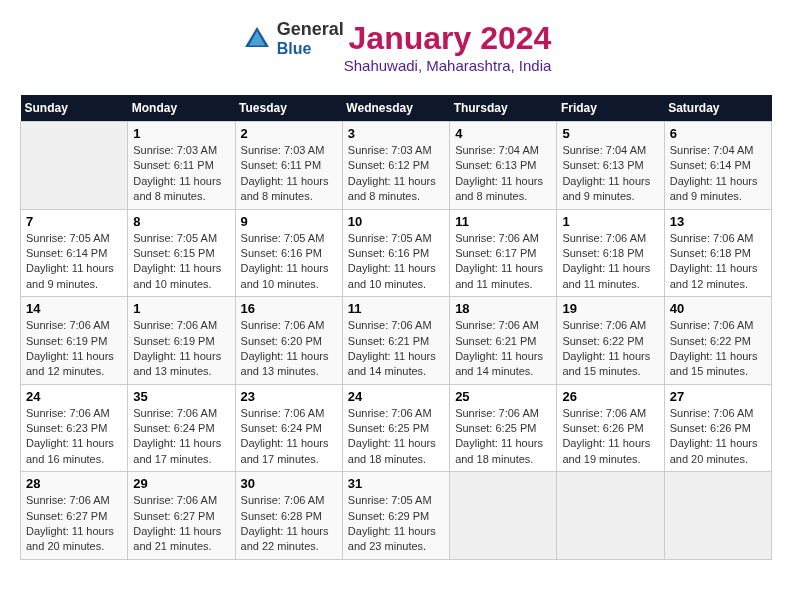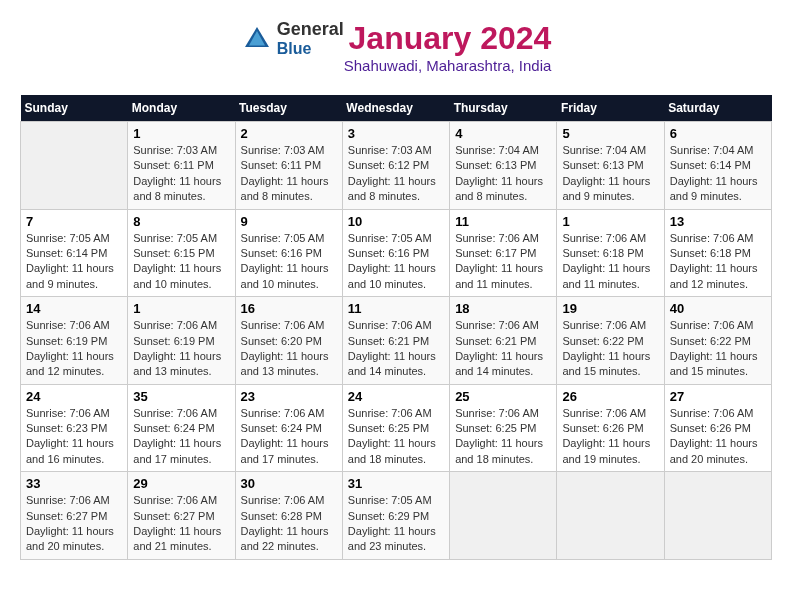--- a/index.html
+++ b/index.html
@@ -237,21 +237,21 @@
           <div class="day-num">26</div>
           <div class="day-info">Sunrise: 7:06 AM<br>Sunset: 6:26 PM<br>Daylight: 11 hours and 19 minutes.</div>
         </td>
         <td>
           <div class="day-num">27</div>
           <div class="day-info">Sunrise: 7:06 AM<br>Sunset: 6:26 PM<br>Daylight: 11 hours and 20 minutes.</div>
         </td>
       </tr>
       <tr>
         <td>
-          <div class="day-num">33</div>
+          <div class="day-num">28</div>
           <div class="day-info">Sunrise: 7:06 AM<br>Sunset: 6:27 PM<br>Daylight: 11 hours and 20 minutes.</div>
         </td>
         <td>
           <div class="day-num">29</div>
           <div class="day-info">Sunrise: 7:06 AM<br>Sunset: 6:27 PM<br>Daylight: 11 hours and 21 minutes.</div>
         </td>
         <td>
           <div class="day-num">30</div>
           <div class="day-info">Sunrise: 7:06 AM<br>Sunset: 6:28 PM<br>Daylight: 11 hours and 22 minutes.</div>
         </td>

